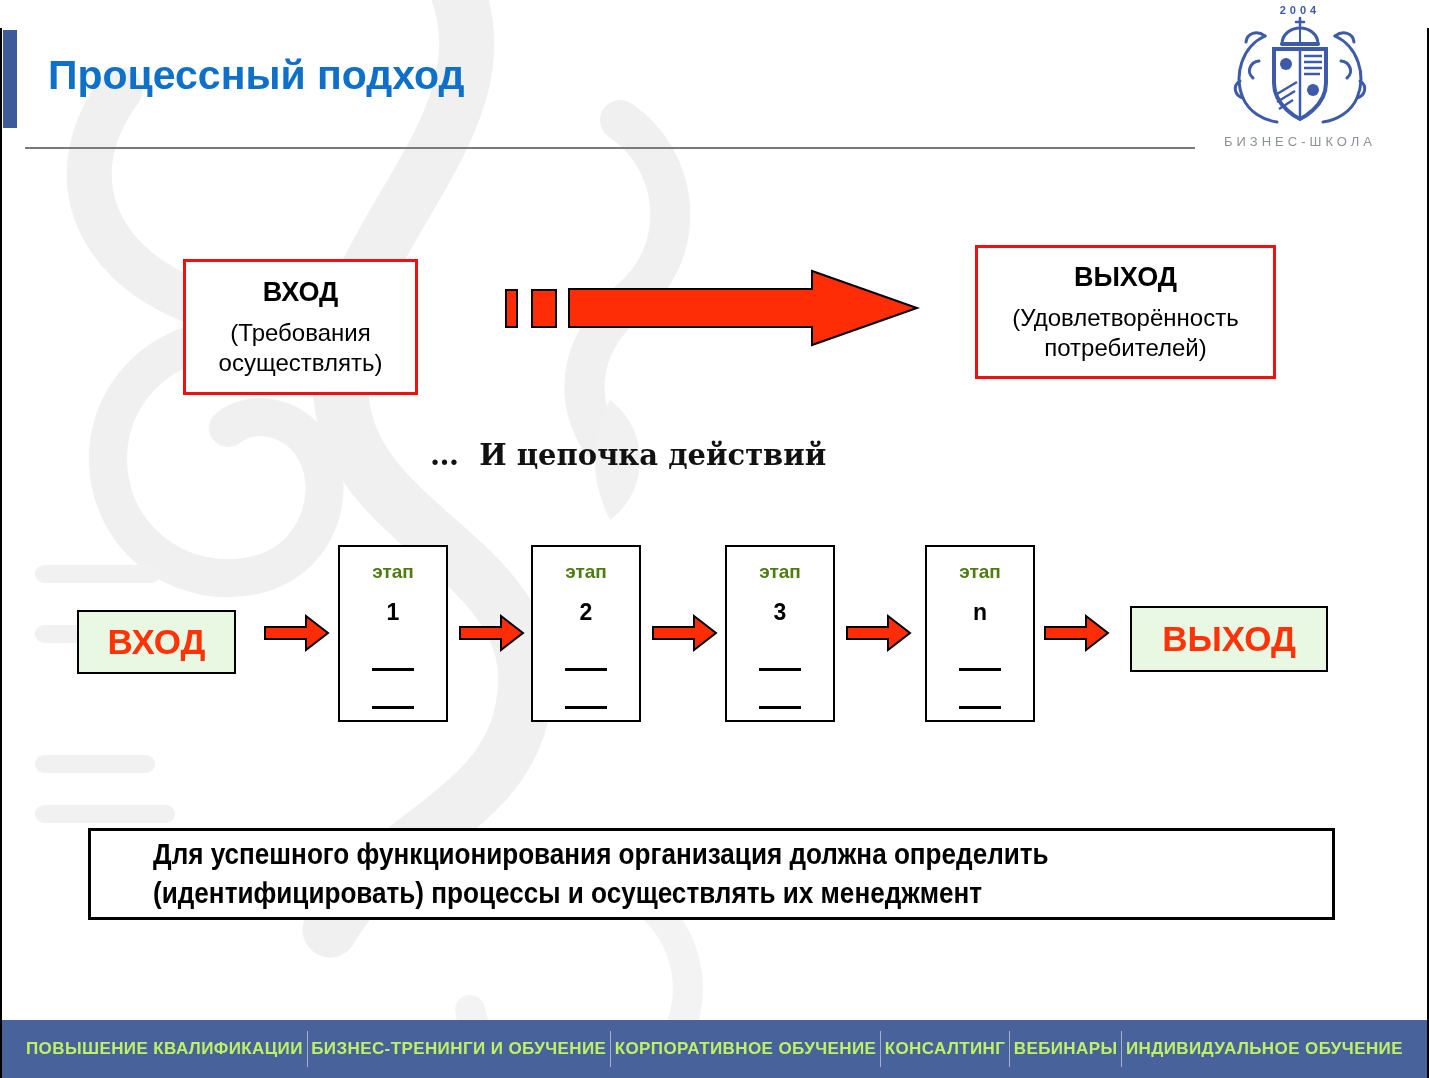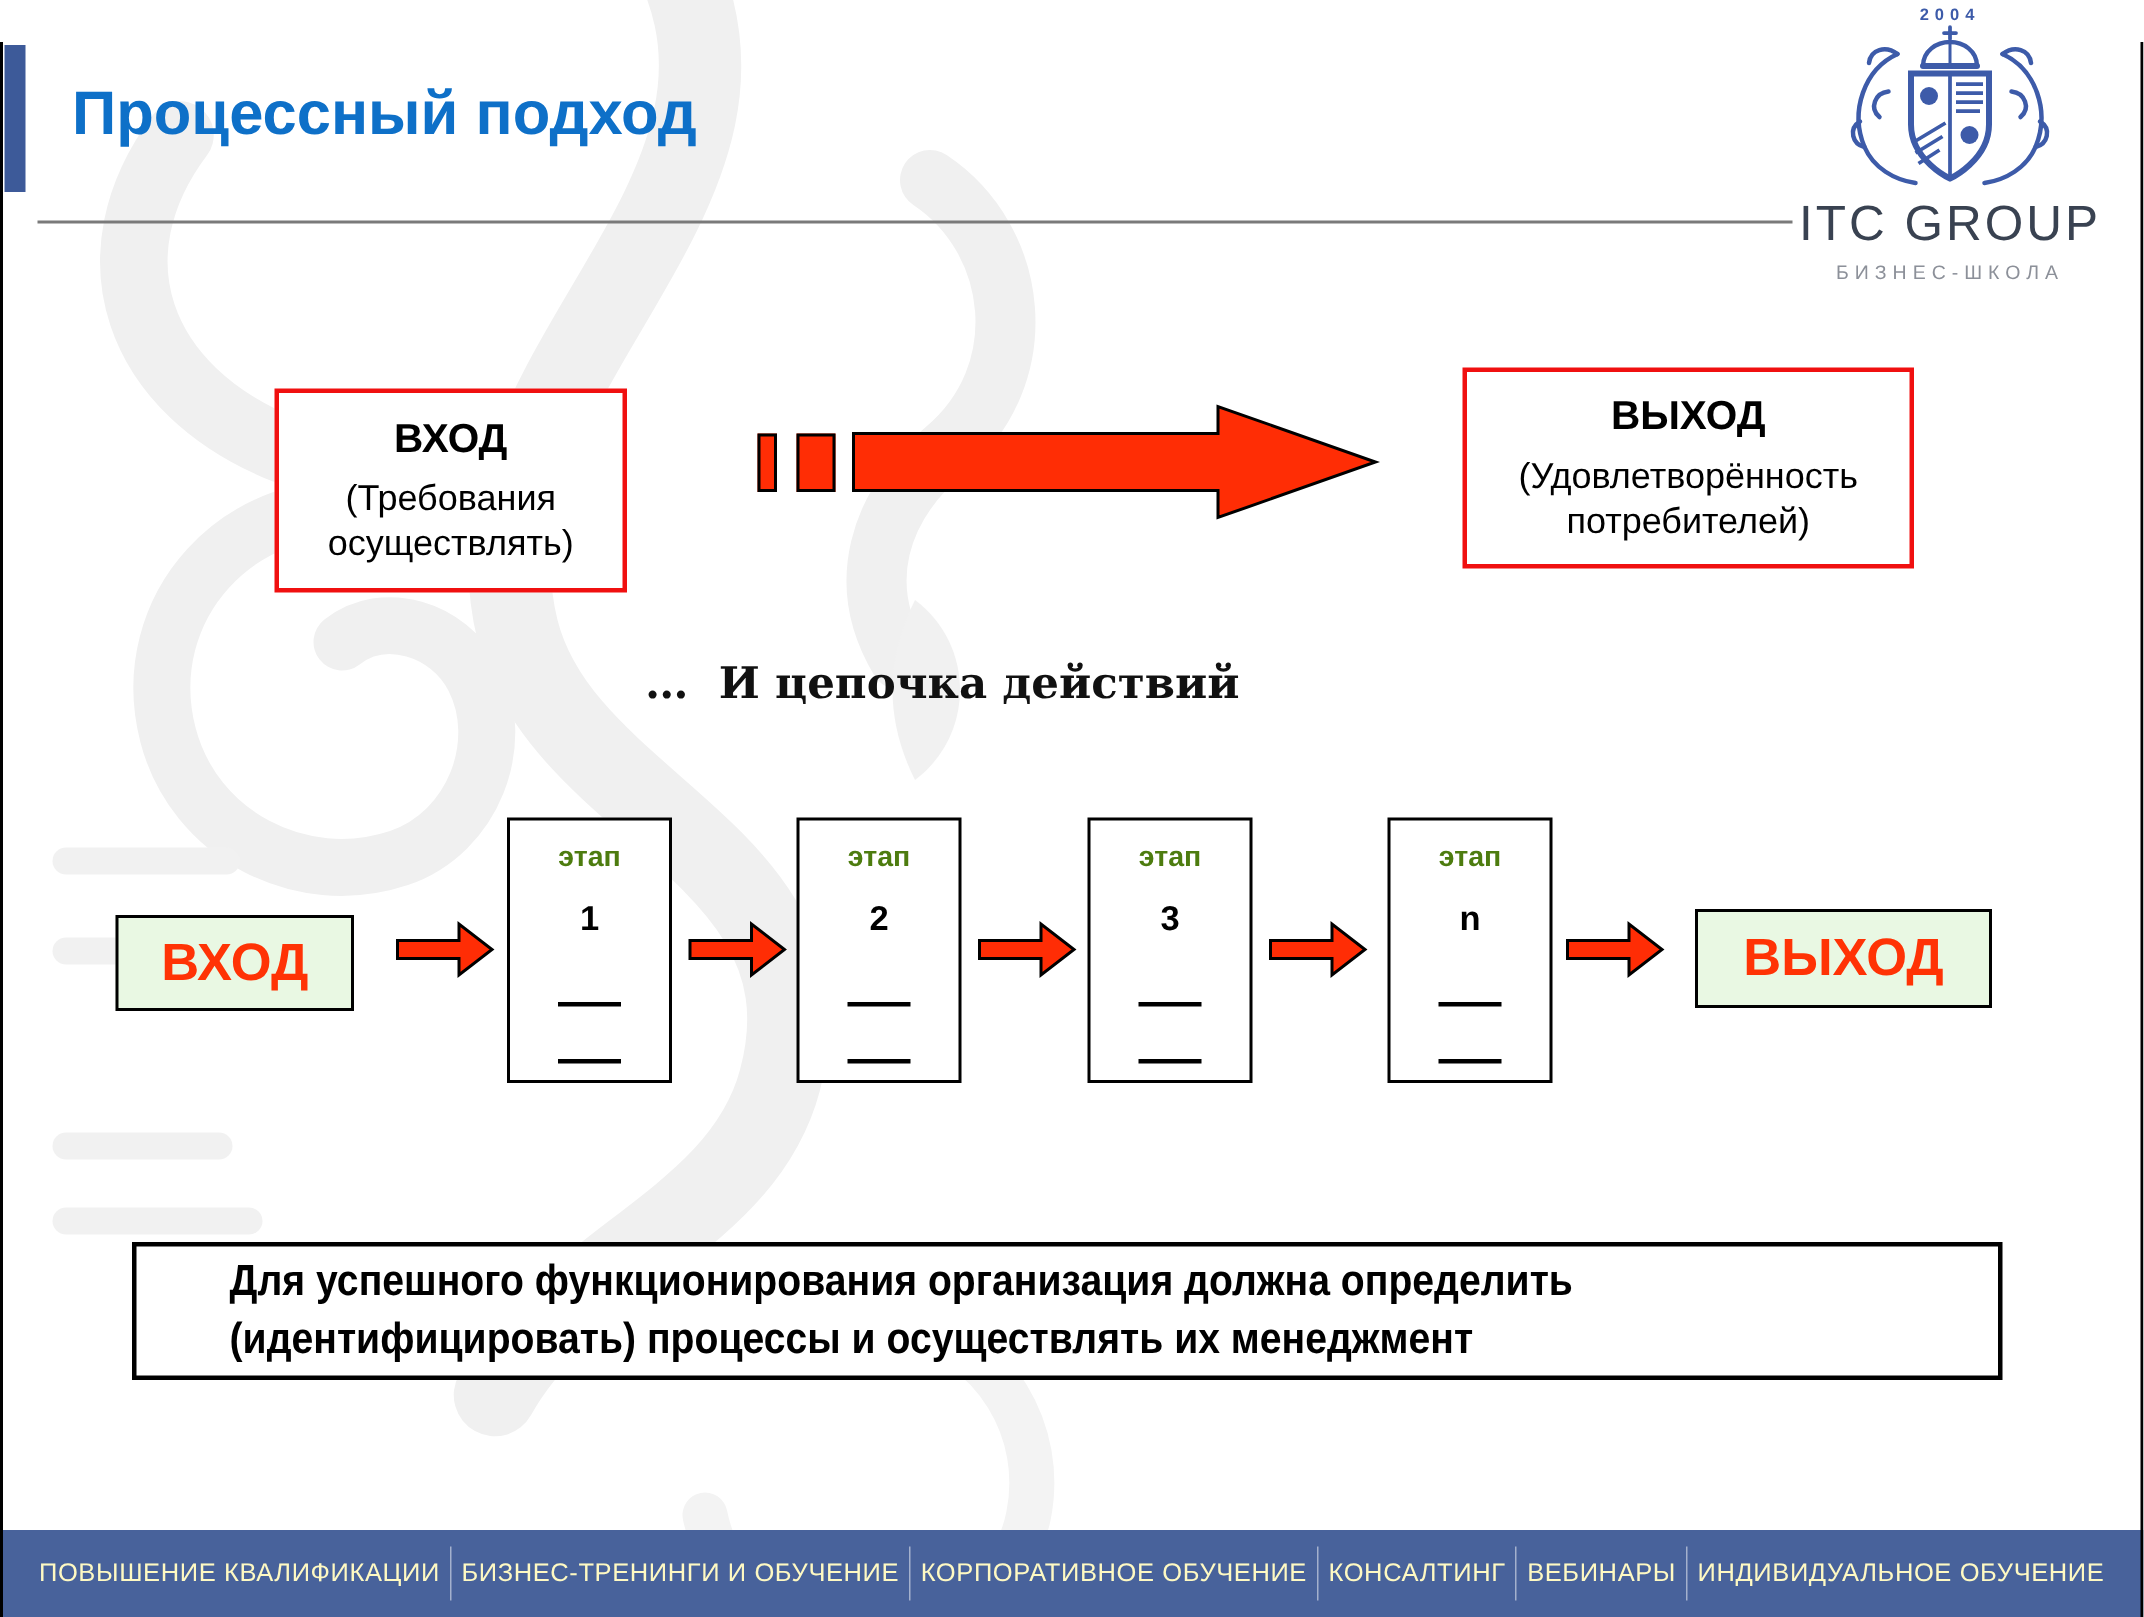--- a/index.html
+++ b/index.html
@@ -80,21 +80,21 @@
     font-size:29px;font-weight:bold;color:#000;line-height:1.35;
     transform:scaleX(0.9);transform-origin:center;white-space:nowrap;
   }
 
   
   .footer{
     position:absolute;left:0;top:1020px;width:1429px;height:58px;background:#48629B;z-index:5;
     display:flex;align-items:center;justify-content:space-between;
     padding:0 26px;box-sizing:border-box;
   }
-  .footer-item{color:#fef9c3;font-weight:normal;font-size:17px;letter-spacing:0.4px;white-space:nowrap;}
+  .footer-item{color:#bef264;font-weight:bold;font-size:17px;letter-spacing:0.4px;white-space:nowrap;}
   .footer-divider{width:1px;height:36px;background:rgba(255,255,255,0.5);flex:none;}
 </style>
 </head>
 <body>
 
 <svg class="watermark" width="760" height="1078" viewBox="0 0 760 1078">
   <g fill="none" stroke="#f0f0f0" stroke-linecap="round">
     <path d="M430,-60 C560,120 300,240 345,420 C375,540 560,570 520,720 C495,815 380,840 330,930" stroke-width="55"></path>
     <path d="M250,340 c-90,-12 -160,65 -138,150 c17,66 88,104 154,82 c50,-17 72,-77 50,-120 c-17,-33 -60,-46 -88,-24" stroke-width="38"></path>
     <path d="M620,120 c60,40 70,130 10,180 c-45,38 -60,90 -30,140" stroke-width="40"></path>
@@ -146,21 +146,20 @@
       <path d="M49,33 h52 v34 c0,24 -26,36 -26,36 s-26,-12 -26,-36 z" fill="#ffffff" stroke="#3D5BA9" stroke-width="4"></path>
       <path d="M75,33 v70" stroke="#3D5BA9" stroke-width="2.5"></path>
       <g stroke="#3D5BA9" stroke-width="2.5">
         <path d="M52,78 l20,-12 M52,86 l18,-11 M54,93 l14,-9"></path>
         <path d="M79,40 h18 M79,46 h18 M79,52 h18 M79,58 h16"></path>
       </g>
       <circle cx="61" cy="48" r="6" fill="#3D5BA9"></circle>
       <circle cx="88" cy="74" r="6" fill="#3D5BA9"></circle>
     </g>
   </svg>
-  <div class="logo-name">ITC GROUP</div>
   <div class="logo-sub">БИЗНЕС-ШКОЛА</div>
 </div>
 
 <div class="io-box input-box">
   <div class="io-title">ВХОД</div>
   <div class="io-sub">(Требования осуществлять)</div>
 </div>
 
 <div class="dash-rect" style="left:505px;top:289px;width:9px;height:35px;"></div>
 <div class="dash-rect" style="left:531px;top:289px;width:22px;height:35px;"></div>

